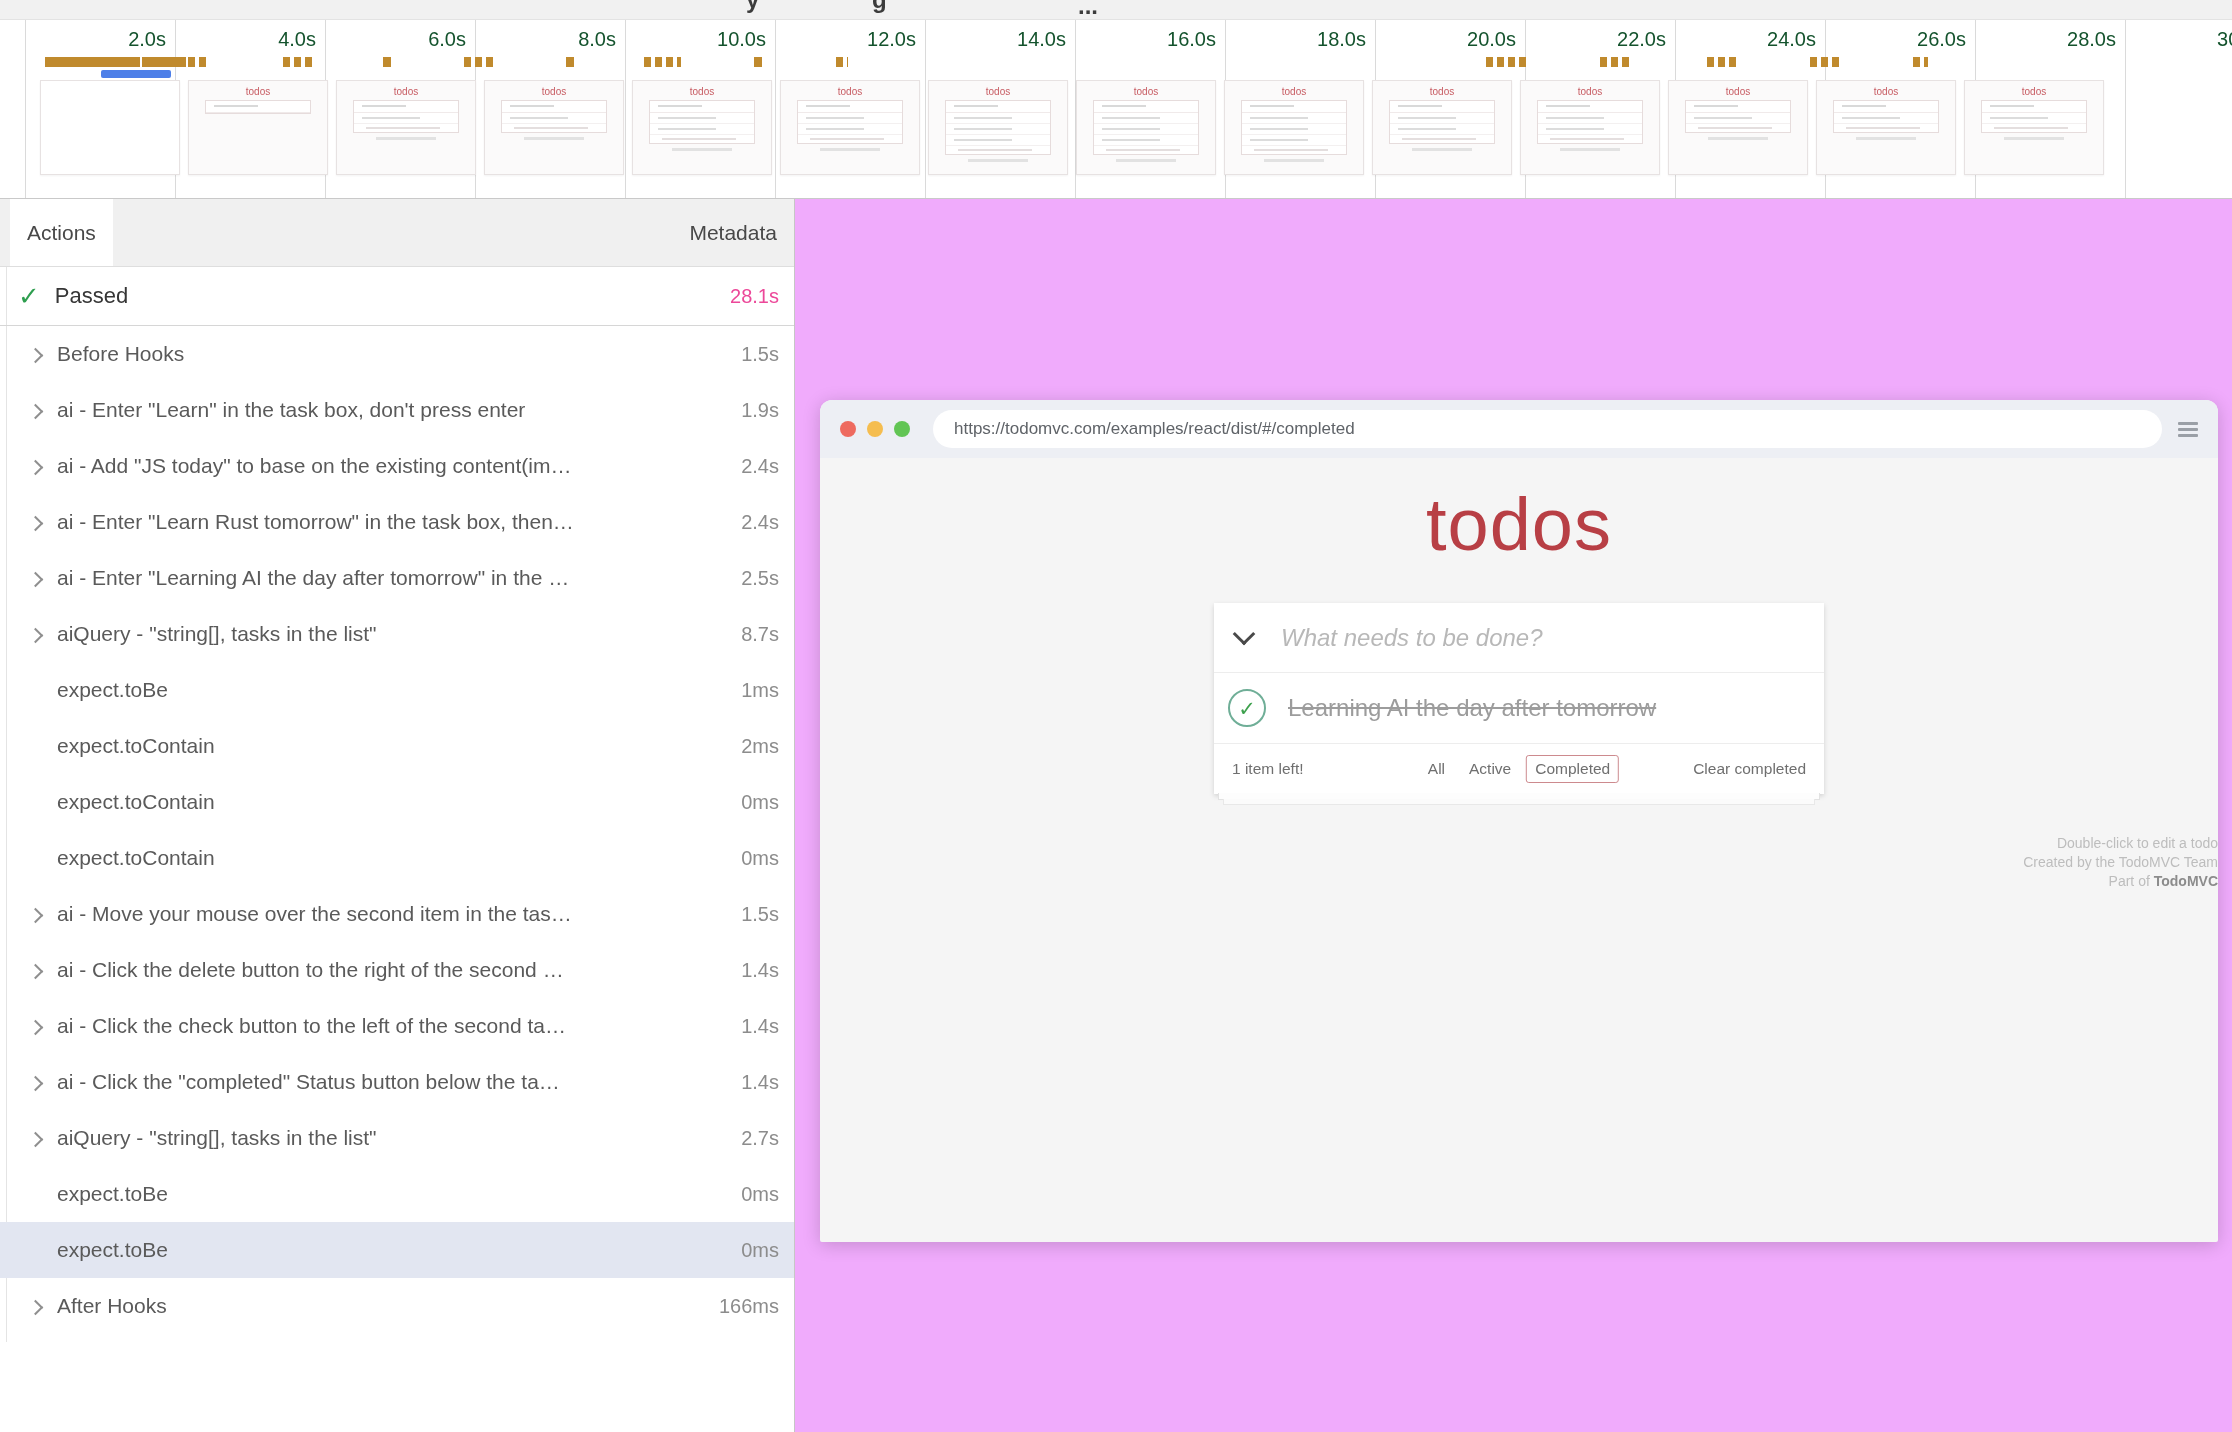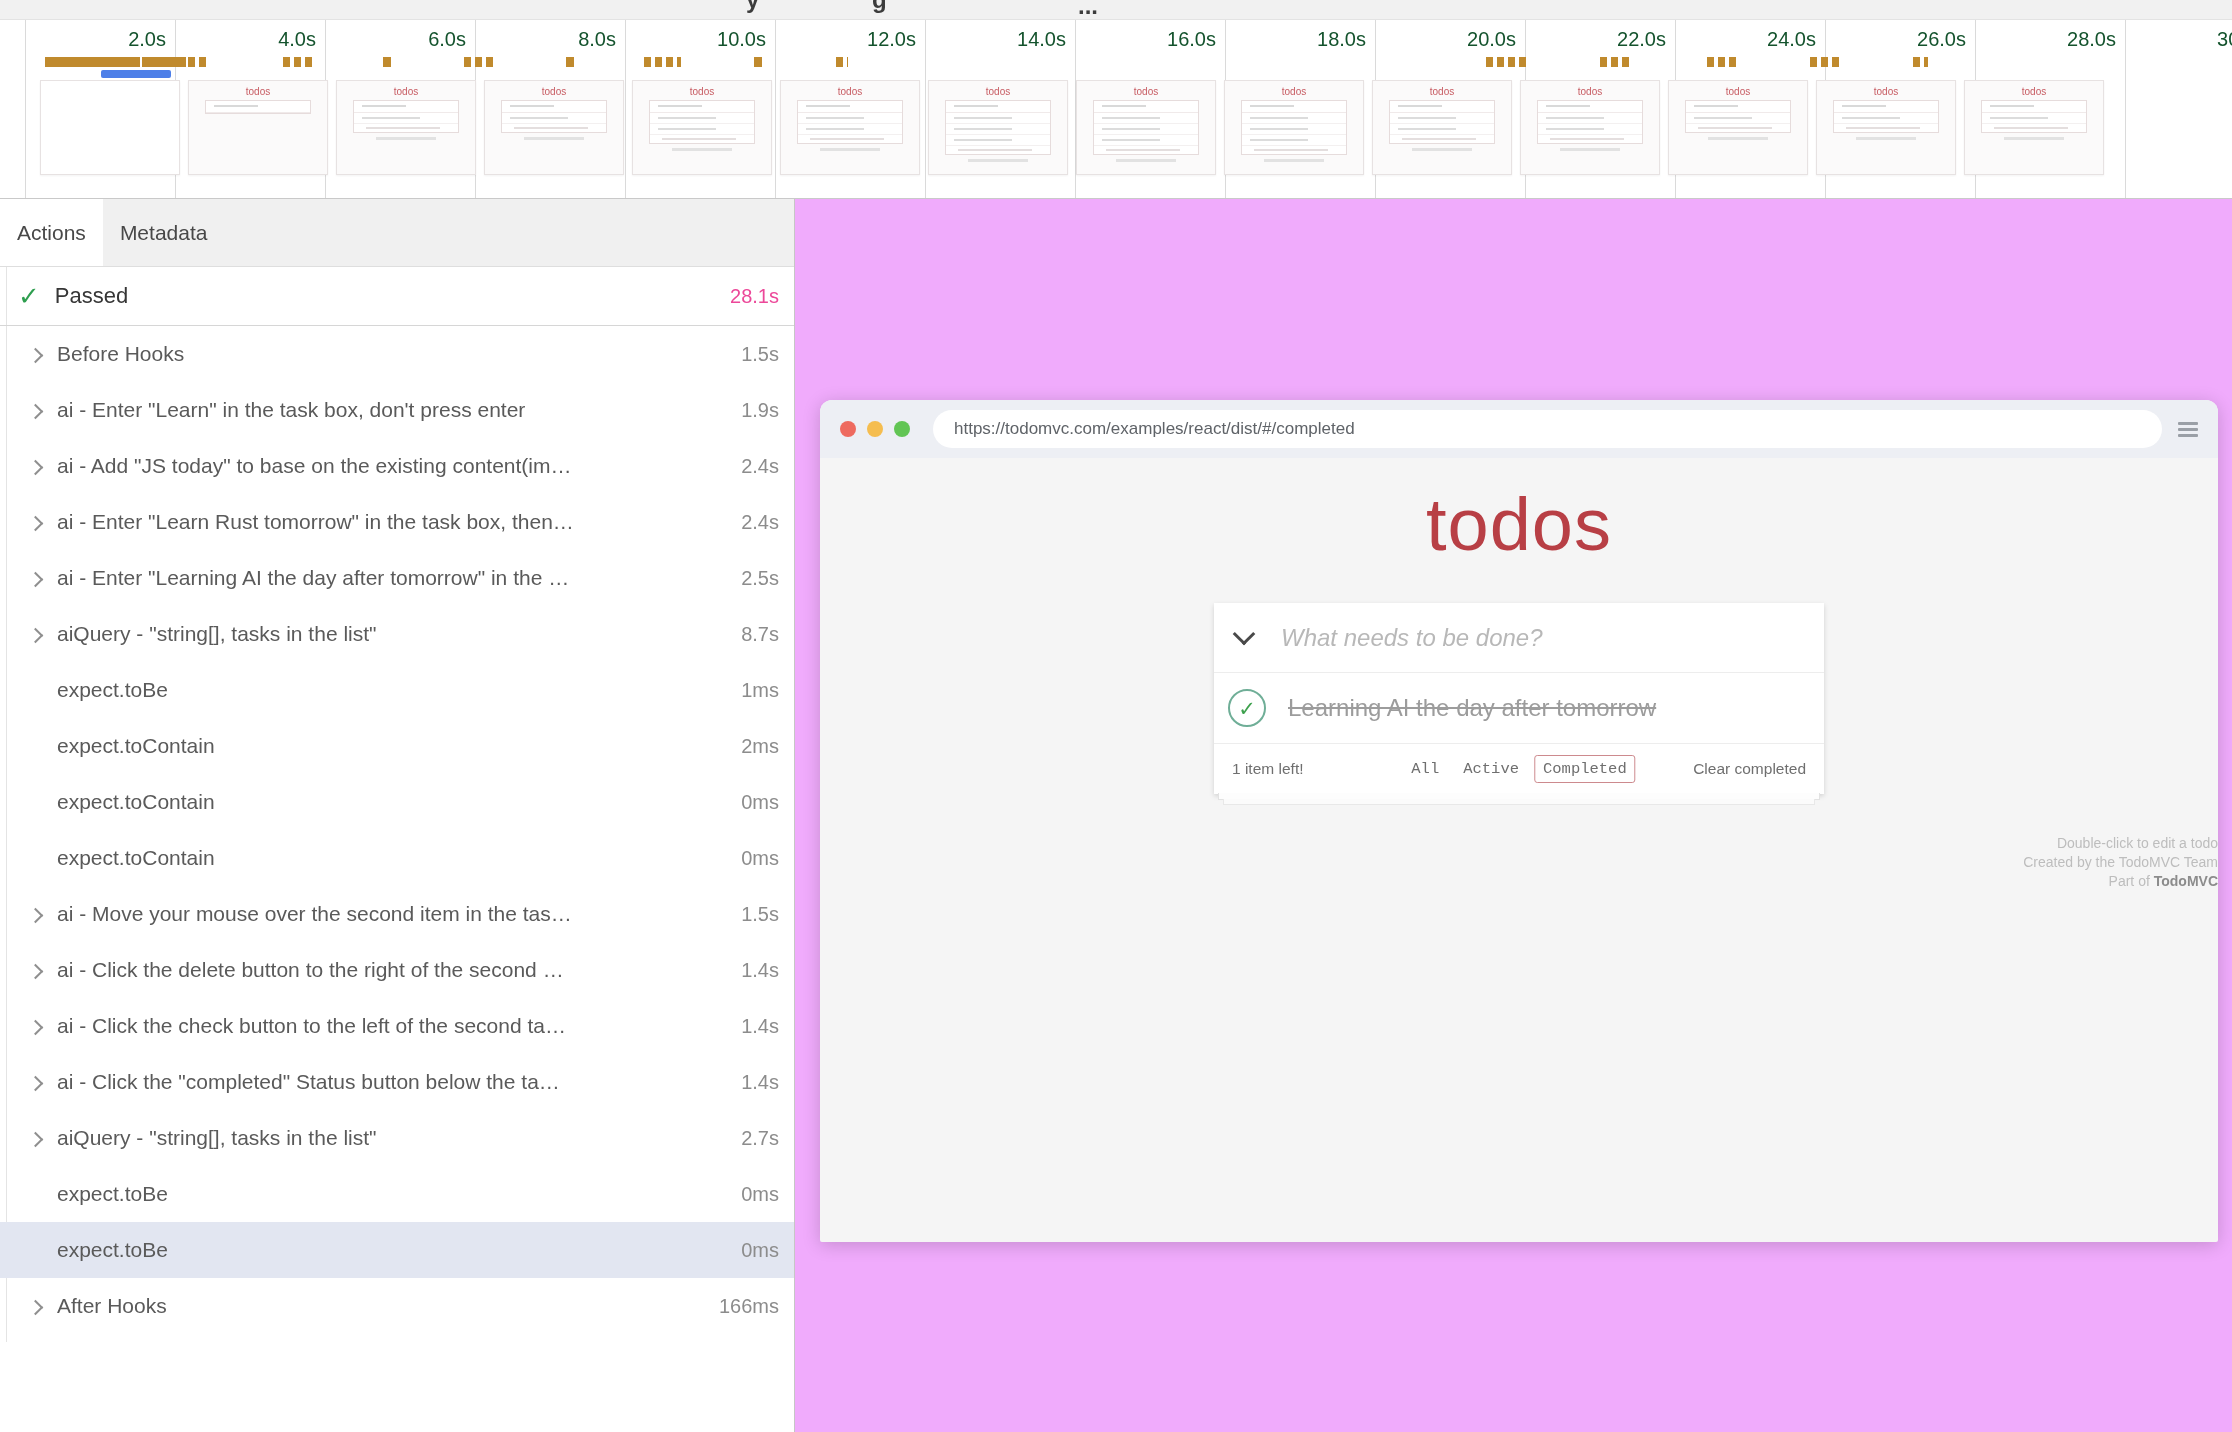--- a/index.html
+++ b/index.html
@@ -41,21 +41,21 @@
   .has-foot .mini-footer{display:block;}
   .has-foot .mini-foot-text{display:block;}
 
   
   #main{position:absolute;left:0;top:199px;width:100%;height:1233px;display:flex;}
   #left-panel{width:795px;flex:0 0 795px;border-right:1px solid #c6c6c6;box-sizing:border-box;
               display:flex;flex-direction:column;background:#fff;}
   #right-panel{flex:1;display:flex;flex-direction:column;background:#fff;position:relative;}
 
   .tabstrip{height:68px;flex:0 0 68px;background:#f0f0f0;border-bottom:1px solid #dedede;
-            display:flex;align-items:stretch;position:relative;box-sizing:border-box;}
+            display:flex;align-items:stretch;padding-left:10px;position:relative;box-sizing:border-box;justify-content:space-between;}
   .tab{display:flex;align-items:center;padding:0 17px;font-size:21px;color:#484848;cursor:default;}
   .tab.selected{background:#fff;}
 
   
   #list-wrap{position:relative;flex:1;overflow:hidden;}
   .rail{position:absolute;left:6px;top:0;height:1075px;width:1px;background:#e4e4e4;}
   #status-row{height:58px;display:flex;align-items:center;border-bottom:1px solid #d6d6d6;position:relative;}
   #status-check{margin-left:18px;font-size:26px;color:var(--passed-green);}
   #status-label{margin-left:15px;font-size:22px;color:#363636;}
   #status-dur{margin-left:auto;padding-right:15px;font-size:20px;color:#ec4899;}
@@ -95,21 +95,21 @@
   #toggle-all{margin-left:22px;margin-top:-8px;width:13px;height:13px;
               border-right:3px solid #494949;border-bottom:3px solid #494949;transform:rotate(45deg);}
   #new-todo-placeholder{margin-left:29px;font-size:24px;font-style:italic;color:#b8b8b8;}
   #item-row{height:70px;display:flex;align-items:center;border-bottom:1px solid #ededed;}
   #item-toggle{margin-left:14px;width:34px;height:34px;border-radius:50%;border:2px solid #6fae97;
                display:flex;align-items:center;justify-content:center;flex:0 0 34px;}
   #item-toggle span{font-size:21px;color:#3da14d;margin-top:1px;}
   #item-label{margin-left:22px;font-size:24px;color:#9c9c9c;text-decoration:line-through;}
   #footer-row{height:50px;display:flex;align-items:center;position:relative;
               padding:0 18px;font-size:15.5px;color:#6f6f6f;}
-  #filters{position:absolute;left:50%;transform:translateX(-50%);display:flex;gap:6px;align-items:center;font-family:Liberation Mono, monospace;}
+  #filters{position:absolute;left:50%;transform:translateX(-50%);display:flex;gap:6px;align-items:center;}
   .filter{padding:4px 8px;border:1px solid transparent;border-radius:3px;color:#6f6f6f;}
   .filter.selected{border-color:var(--filter-border);}
   #clear-completed{margin-left:auto;color:#6f6f6f;}
   #info{margin-top:40px;text-align:right;font-size:14px;color:#bdbdbd;line-height:19px;}
   #info .brand{font-weight:bold;color:#8c8c8c;}
 </style>
 </head>
 <body>
 
 <div id="app">

